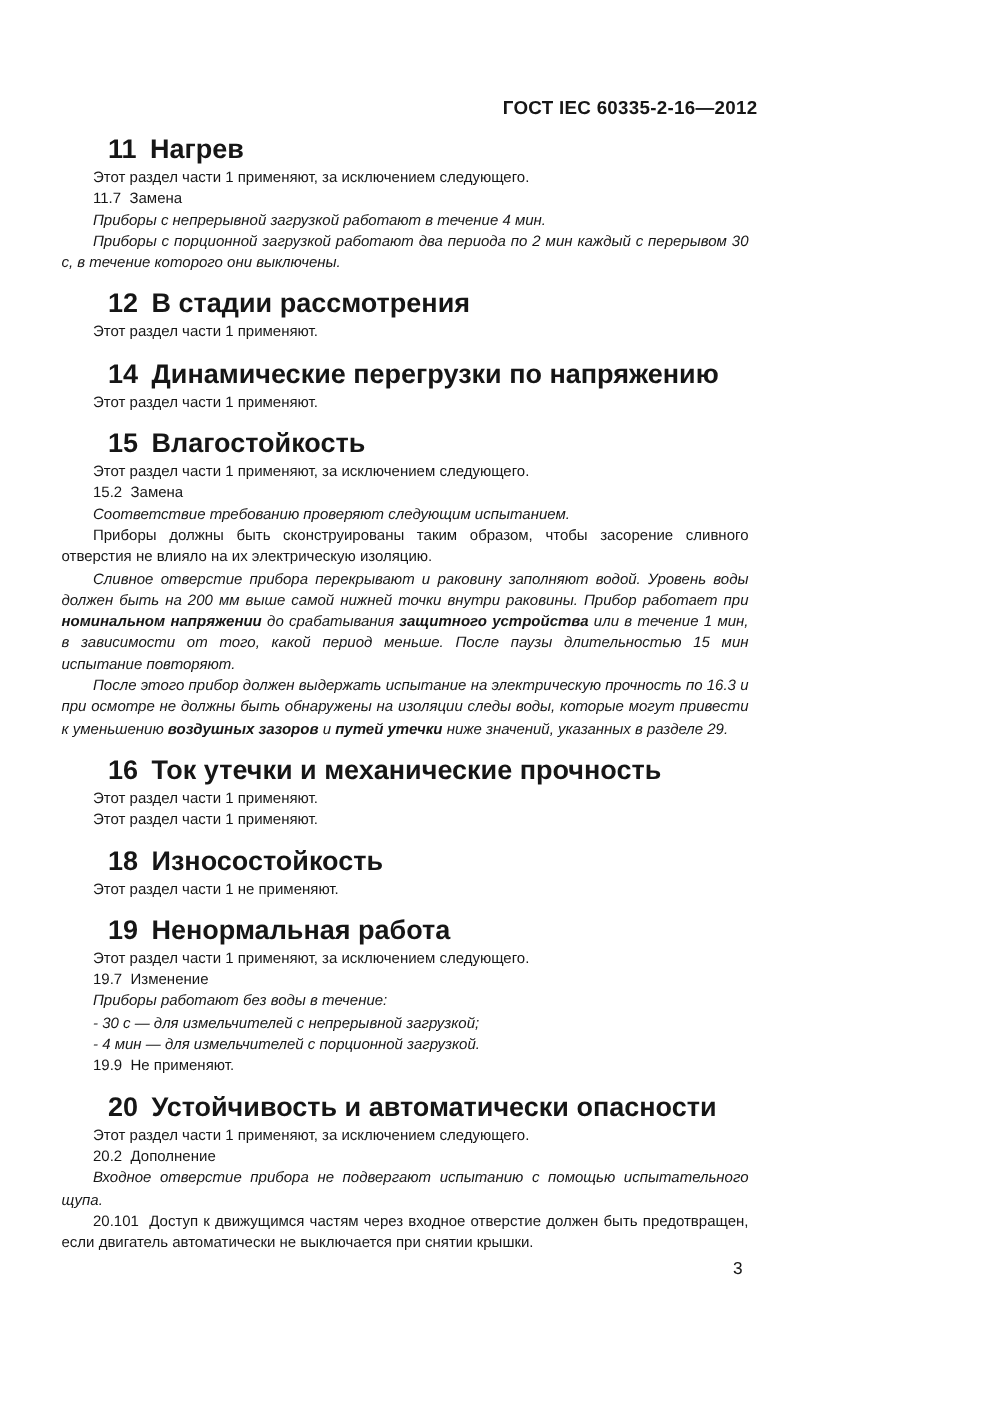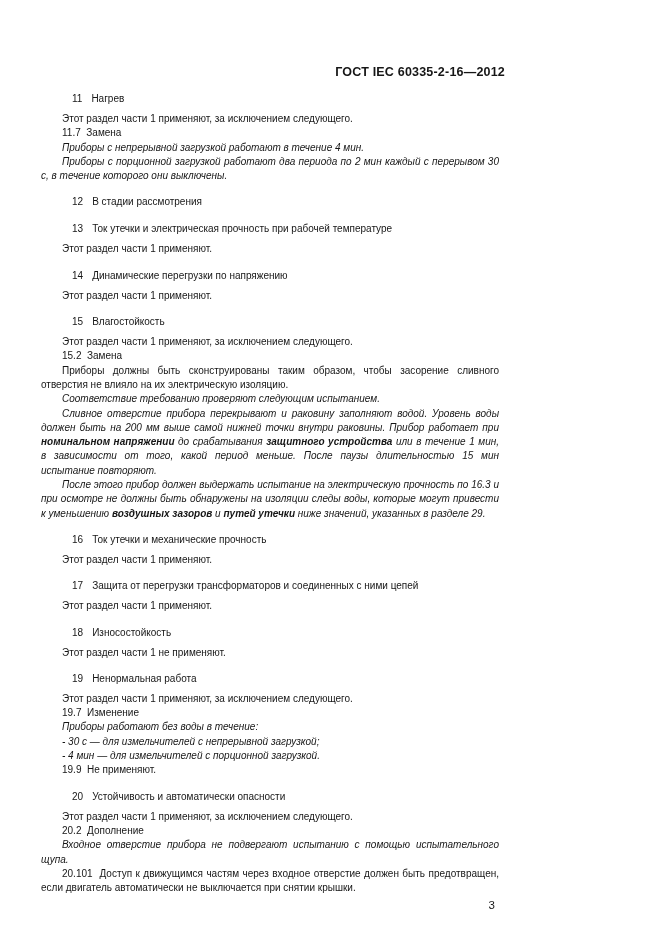--- a/index.html
+++ b/index.html
@@ -15,23 +15,23 @@
   }
   .doc-header{
     text-align:right;
     font-weight:bold;
     font-size:12.5px;
     line-height:15px;
     margin:0 -6px 0 0;
     letter-spacing:0.2px;
   }
   h2.sec{
-    font-size:10px;
+    font-size:18px;
     line-height:16px;
-    font-weight:normal;
+    font-weight:bold;
     margin:11px 0 5px 31px;
     padding:0;
   }
   h2.sec .h-num{margin-right:9px;}
   p.para{
     margin:0;
     font-size:10px;
     line-height:14.3px;
     text-indent:21px;
     text-align:justify;
@@ -51,34 +51,32 @@
 <div class="page">
   <div class="doc-header">ГОСТ IEC 60335-2-16—2012</div>
 
   <div>
       <h2 class="sec"><span class="h-num">11</span><span class="h-title">Нагрев</span></h2>
       <p class="para"><span>Этот раздел части 1 применяют, за исключением следующего.</span></p>
       <p class="para"><span>11.7&nbsp; Замена</span></p>
       <p class="para it"><span>Приборы с непрерывной загрузкой работают в течение 4 мин.</span></p>
       <p class="para it"><span>Приборы с порционной загрузкой работают два периода по 2 мин каждый с перерывом 30 с, в течение которого они выключены.</span></p>
       <h2 class="sec"><span class="h-num">12</span><span class="h-title">В стадии рассмотрения</span></h2>
-      <h2 class="sec"><span class="h-num">13</span><span class="h-title">Ток утечки и электрическая прочность при рабочей температуре</span></h2>
       <p class="para"><span>Этот раздел части 1 применяют.</span></p>
       <h2 class="sec"><span class="h-num">14</span><span class="h-title">Динамические перегрузки по напряжению</span></h2>
       <p class="para"><span>Этот раздел части 1 применяют.</span></p>
       <h2 class="sec"><span class="h-num">15</span><span class="h-title">Влагостойкость</span></h2>
       <p class="para"><span>Этот раздел части 1 применяют, за исключением следующего.</span></p>
       <p class="para"><span>15.2&nbsp; Замена</span></p>
+      <p class="para it"><span>Соответствие требованию проверяют следующим испытанием.</span></p>
       <p class="para"><span>Приборы должны быть сконструированы таким образом, чтобы засорение сливного отверстия не влияло на их электрическую изоляцию.</span></p>
-      <p class="para it"><span>Соответствие требованию проверяют следующим испытанием.</span></p>
       <p class="para it"><span>Сливное отверстие прибора перекрывают и раковину заполняют водой. Уровень воды должен быть на 200 мм выше самой нижней точки внутри раковины. Прибор работает при </span><span class="b">номинальном напряжении</span><span> до срабатывания </span><span class="b">защитного устройства</span><span> или в течение 1 мин, в зависимости от того, какой период меньше. После паузы длительностью 15 мин испытание повторяют.</span></p>
       <p class="para it"><span>После этого прибор должен выдержать испытание на электрическую прочность по 16.3 и при осмотре не должны быть обнаружены на изоляции следы воды, которые могут привести к уменьшению </span><span class="b">воздушных зазоров</span><span> и </span><span class="b">путей утечки</span><span> ниже значений, указанных в разделе 29.</span></p>
       <h2 class="sec"><span class="h-num">16</span><span class="h-title">Ток утечки и механические прочность</span></h2>
       <p class="para"><span>Этот раздел части 1 применяют.</span></p>
-      <h2 class="sec"><span class="h-num">17</span><span class="h-title">Защита от перегрузки трансформаторов и соединенных с ними цепей</span></h2>
       <p class="para"><span>Этот раздел части 1 применяют.</span></p>
       <h2 class="sec"><span class="h-num">18</span><span class="h-title">Износостойкость</span></h2>
       <p class="para"><span>Этот раздел части 1 не применяют.</span></p>
       <h2 class="sec"><span class="h-num">19</span><span class="h-title">Ненормальная работа</span></h2>
       <p class="para"><span>Этот раздел части 1 применяют, за исключением следующего.</span></p>
       <p class="para"><span>19.7&nbsp; Изменение</span></p>
       <p class="para it"><span>Приборы работают без воды в течение:</span></p>
       <p class="para it"><span>- 30 с — для измельчителей с непрерывной загрузкой;</span></p>
       <p class="para it"><span>- 4 мин — для измельчителей с порционной загрузкой.</span></p>
       <p class="para"><span>19.9&nbsp; Не применяют.</span></p>

